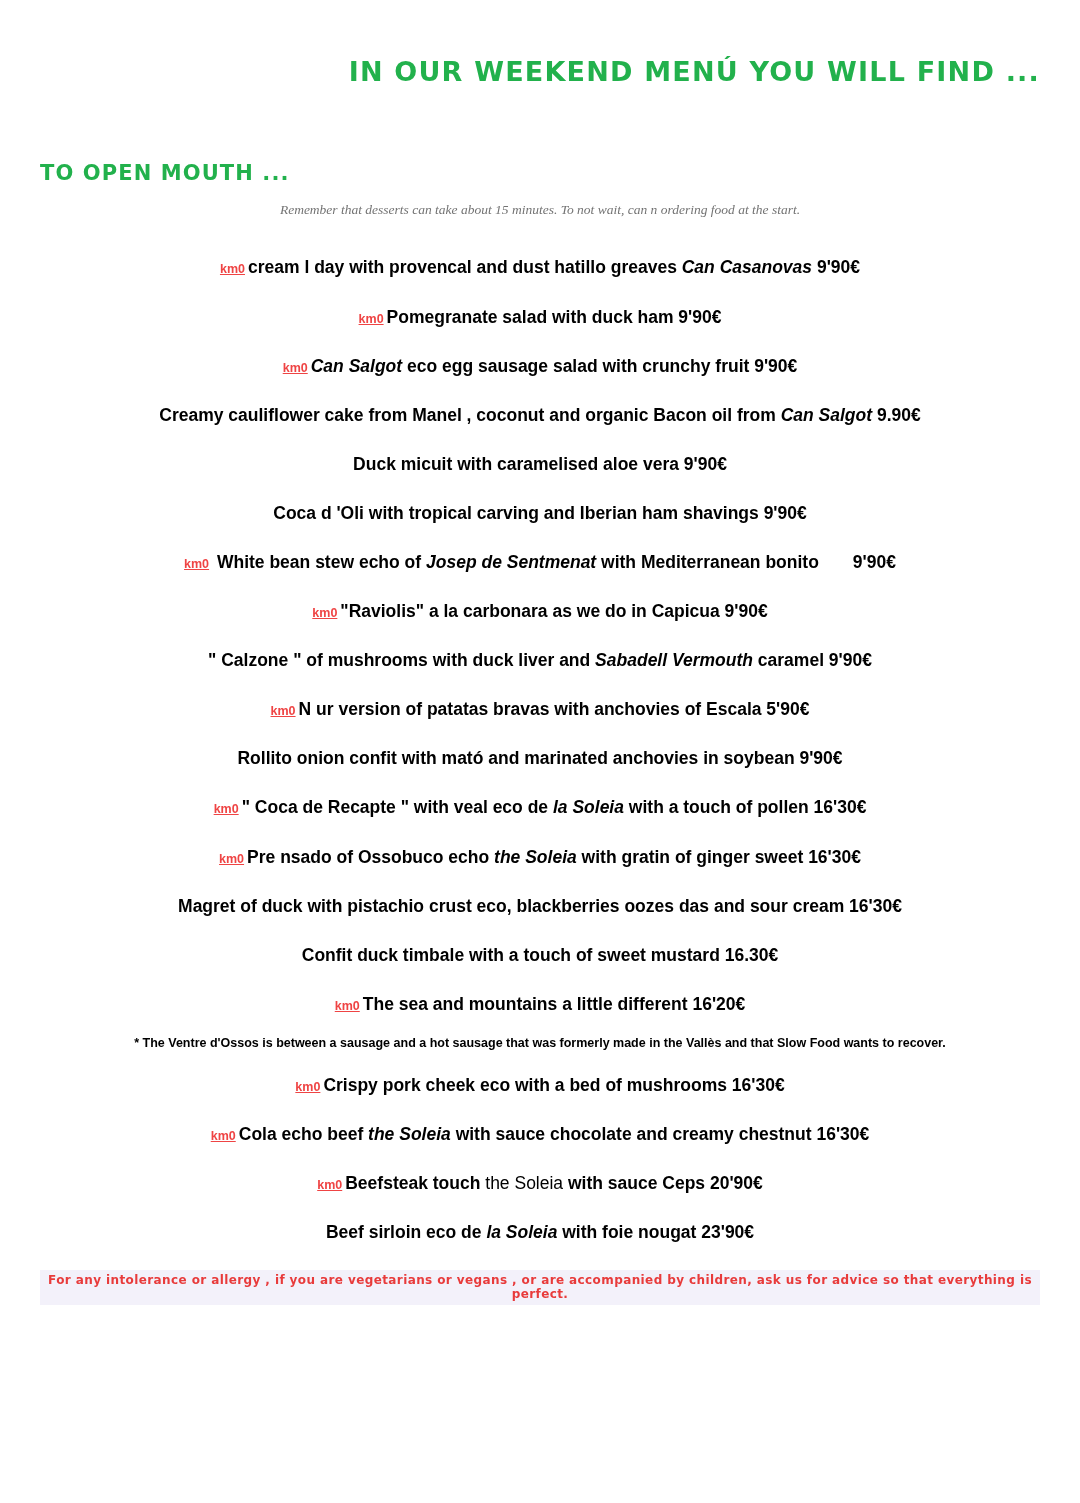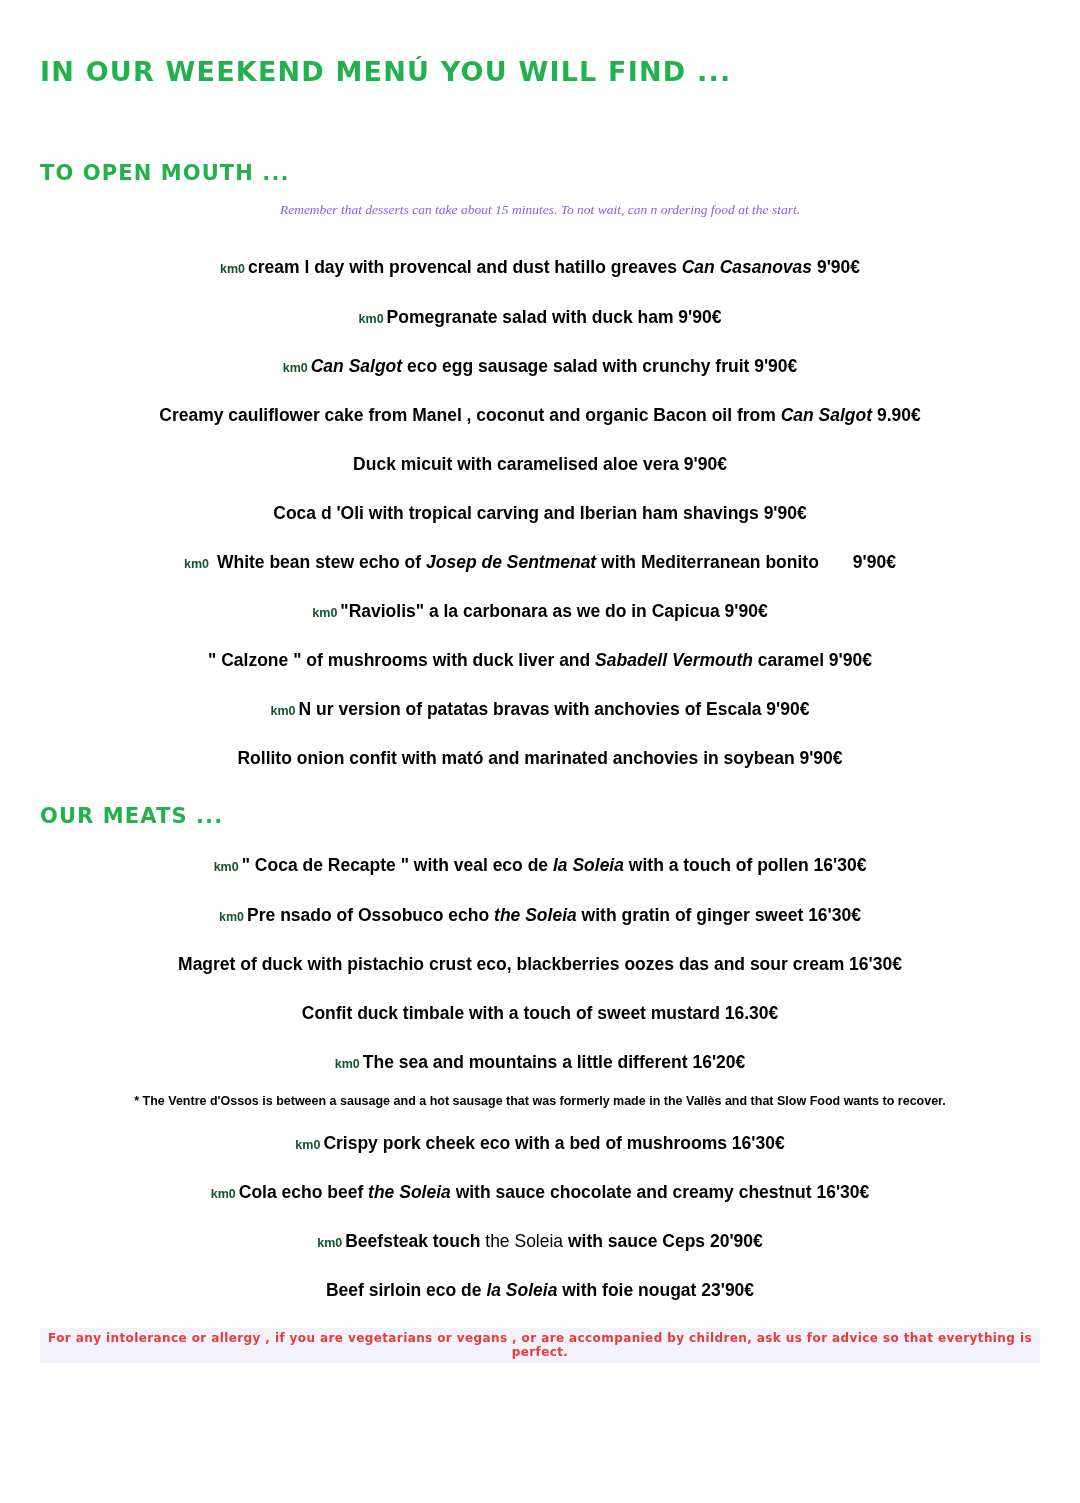--- a/index.html
+++ b/index.html
@@ -14,21 +14,21 @@
     color: #000000;
     position: relative;
   }
   .page {
     width: 1080px;
     min-height: 1503px;
     box-sizing: border-box;
     padding: 44px 40px 20px 40px;
   }
   .main-title {
-    text-align: left;
+    text-align: right;
     color: #22b14c;
     font-family: "DejaVu Sans", sans-serif;
     font-weight: bold;
     font-size: 27px;
     letter-spacing: 1.2px;
     margin: 12px 0 0 0;
   }
   .section-title {
     text-align: left;
     color: #22b14c;
@@ -37,40 +37,41 @@
     font-size: 21px;
     letter-spacing: 1.1px;
   }
   .sec1 { margin-top: 74px; }
   .note {
     text-align: center;
     font-style: italic;
     font-size: 13.5px;
     font-family: "Liberation Serif", serif;
     margin-top: 17px;
-    color: #8b5cf6;
+    color: #737373;
   }
   .items {
     margin-top: 38px;
   }
   .item {
     text-align: center;
     font-weight: bold;
     font-size: 17.5px;
     line-height: 1.32;
     margin: 0 0 26px 0;
     padding: 0 6px;
   }
   .km {
-    color: #14532d;
+    color: #ef4444;
     font-weight: bold;
     font-size: 12.5px;
     letter-spacing: 0;
     margin-right: 3px;
     vertical-align: baseline;
+    text-decoration: underline;
   }
   .it { font-style: italic; font-weight: bold; }
   .norm { font-weight: normal; }
   .gap { display: inline-block; width: 34px; }
   .meats-title { margin: 34px 0 0 0; }
   .items2 { margin-top: 26px; }
   .footnote {
     text-align: center;
     font-weight: bold;
     font-size: 12.5px;
@@ -108,25 +109,24 @@
   <div class="items" id="starters-list">
       <p class="item"><span class="km">km0</span><span>cream l day with provencal and dust hatillo greaves </span><span class="it">Can Casanovas</span><span> 9'90€</span></p>
       <p class="item"><span class="km">km0</span><span>Pomegranate salad with duck ham 9'90€</span></p>
       <p class="item"><span class="km">km0</span><span class="it">Can Salgot</span><span> eco egg sausage salad with crunchy fruit 9'90€</span></p>
       <p class="item"><span>Creamy cauliflower cake from Manel , coconut and organic Bacon oil from </span><span class="it">Can Salgot</span><span> 9.90€</span></p>
       <p class="item"><span>Duck micuit with caramelised aloe vera 9'90€</span></p>
       <p class="item"><span>Coca d 'Oli with tropical carving and Iberian ham shavings 9'90€</span></p>
       <p class="item"><span class="km">km0</span><span>  White bean stew echo of </span><span class="it">Josep de Sentmenat</span><span> with Mediterranean bonito</span><span class="gap"></span><span>9'90€</span></p>
       <p class="item"><span class="km">km0</span><span>"Raviolis" a la carbonara as we do in Capicua 9'90€</span></p>
       <p class="item"><span>" Calzone " of mushrooms with duck liver and </span><span class="it">Sabadell Vermouth</span><span> caramel 9'90€</span></p>
-      <p class="item"><span class="km">km0</span><span>N ur version of patatas bravas with anchovies of Escala 9'90€</span></p>
+      <p class="item"><span class="km">km0</span><span>N ur version of patatas bravas with anchovies of Escala 5'90€</span></p>
       <p class="item"><span>Rollito onion confit with mató and marinated anchovies in soybean 9'90€</span></p>
     </div>
 
-  <h2 class="section-title meats-title">OUR MEATS ...</h2>
 
   <div class="items2" id="meats-list">
       <p class="item"><span class="km">km0</span><span>" Coca de Recapte " with veal eco de </span><span class="it">la Soleia</span><span> with a touch of pollen 16'30€</span></p>
       <p class="item"><span class="km">km0</span><span>Pre nsado of Ossobuco echo </span><span class="it">the Soleia</span><span> with gratin of ginger sweet 16'30€</span></p>
       <p class="item"><span>Magret of duck with pistachio crust eco, blackberries oozes das and sour cream 16'30€</span></p>
       <p class="item"><span>Confit duck timbale with a touch of sweet mustard 16.30€</span></p>
       <p class="item"><span class="km">km0</span><span>The sea and mountains a little different 16'20€</span></p>
       <p class="footnote">* The Ventre d'Ossos is between a sausage and a hot sausage that was formerly made in the Vallès and that Slow Food wants to recover.</p>
       <p class="item"><span class="km">km0</span><span>Crispy pork cheek eco with a bed of mushrooms 16'30€</span></p>
       <p class="item"><span class="km">km0</span><span>Cola echo beef </span><span class="it">the Soleia</span><span> with sauce chocolate and creamy chestnut 16'30€</span></p>

